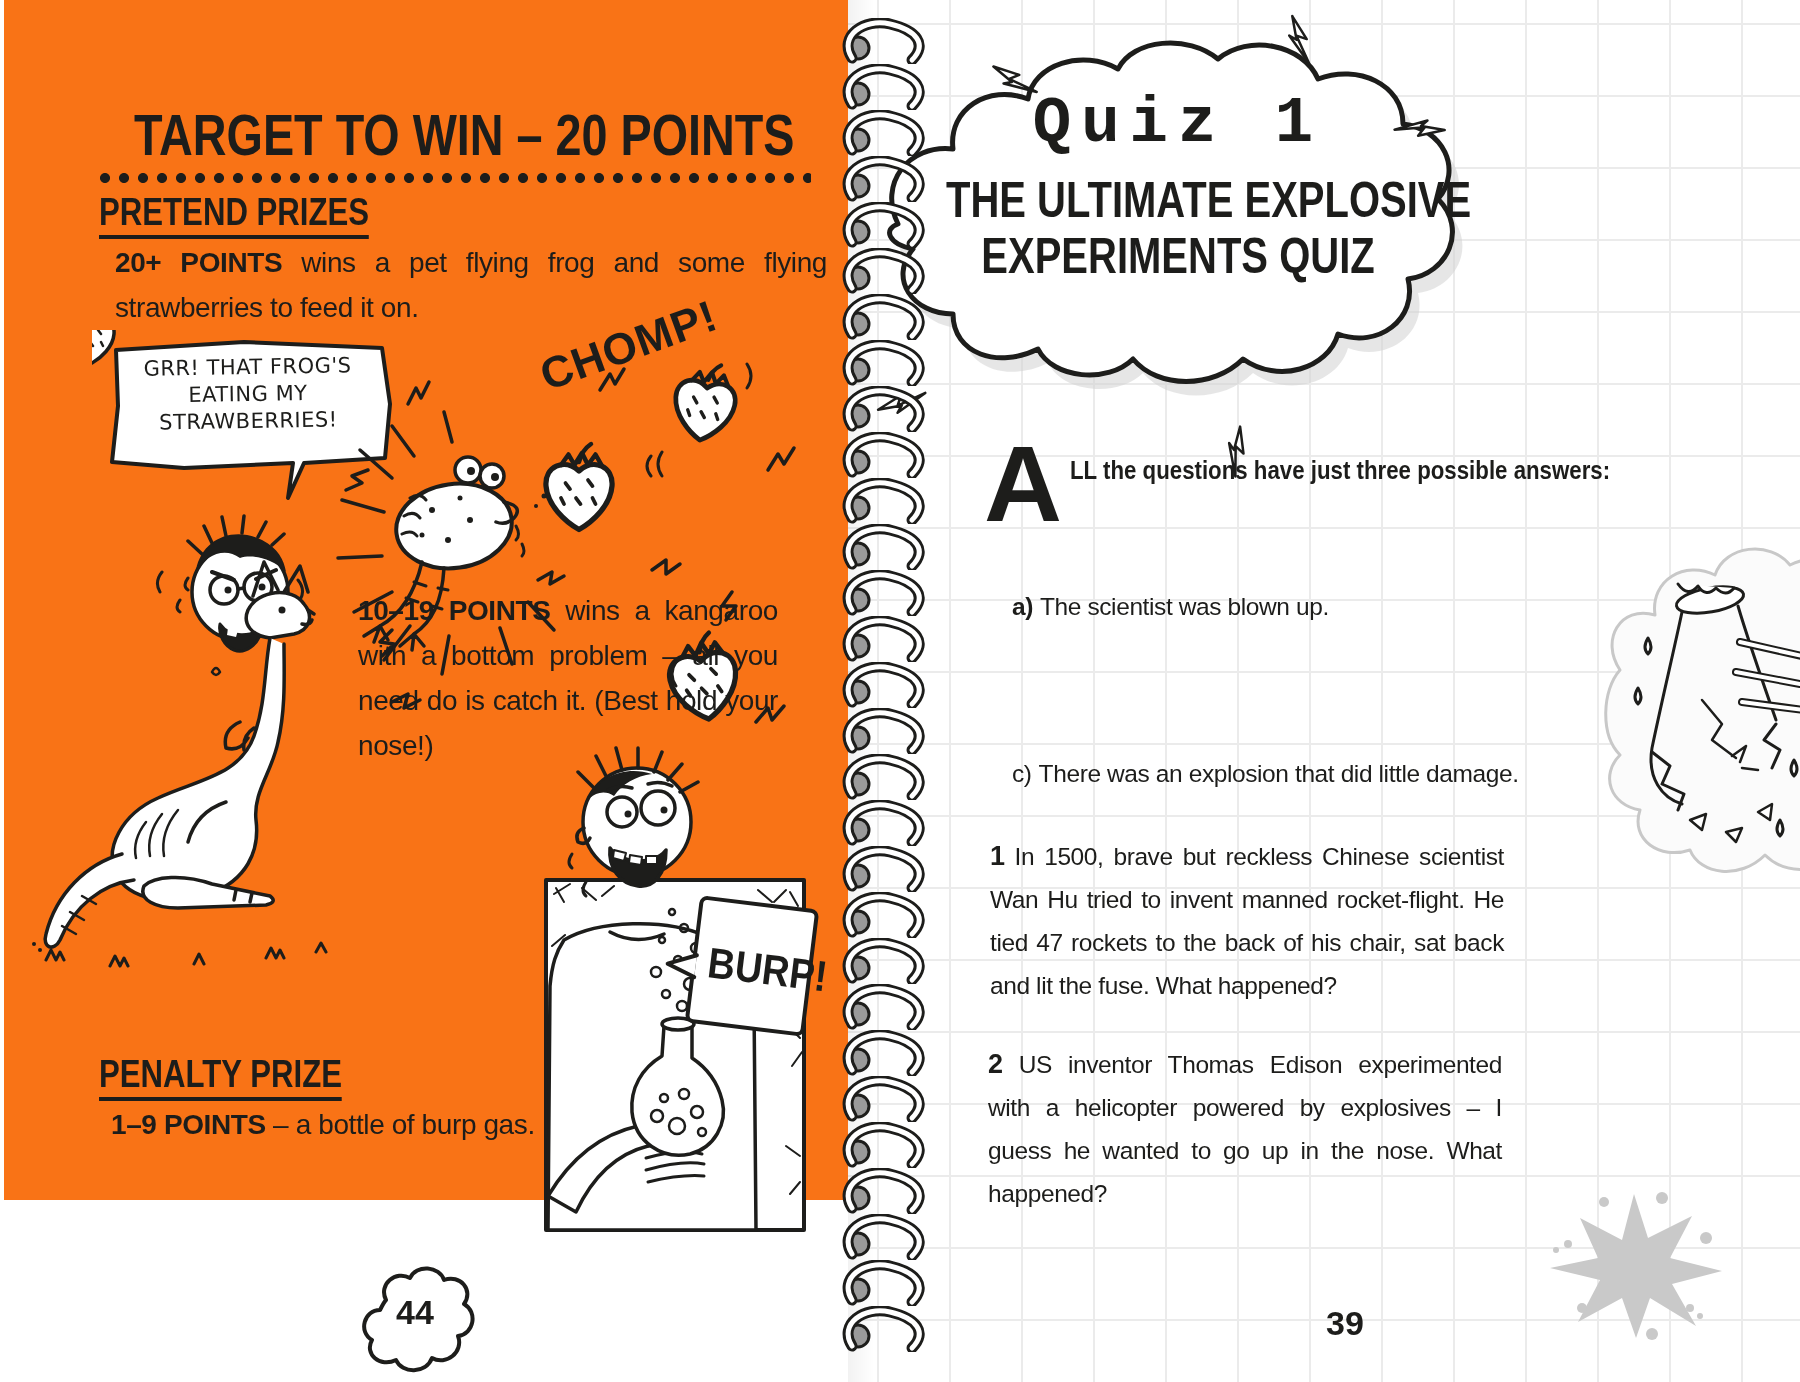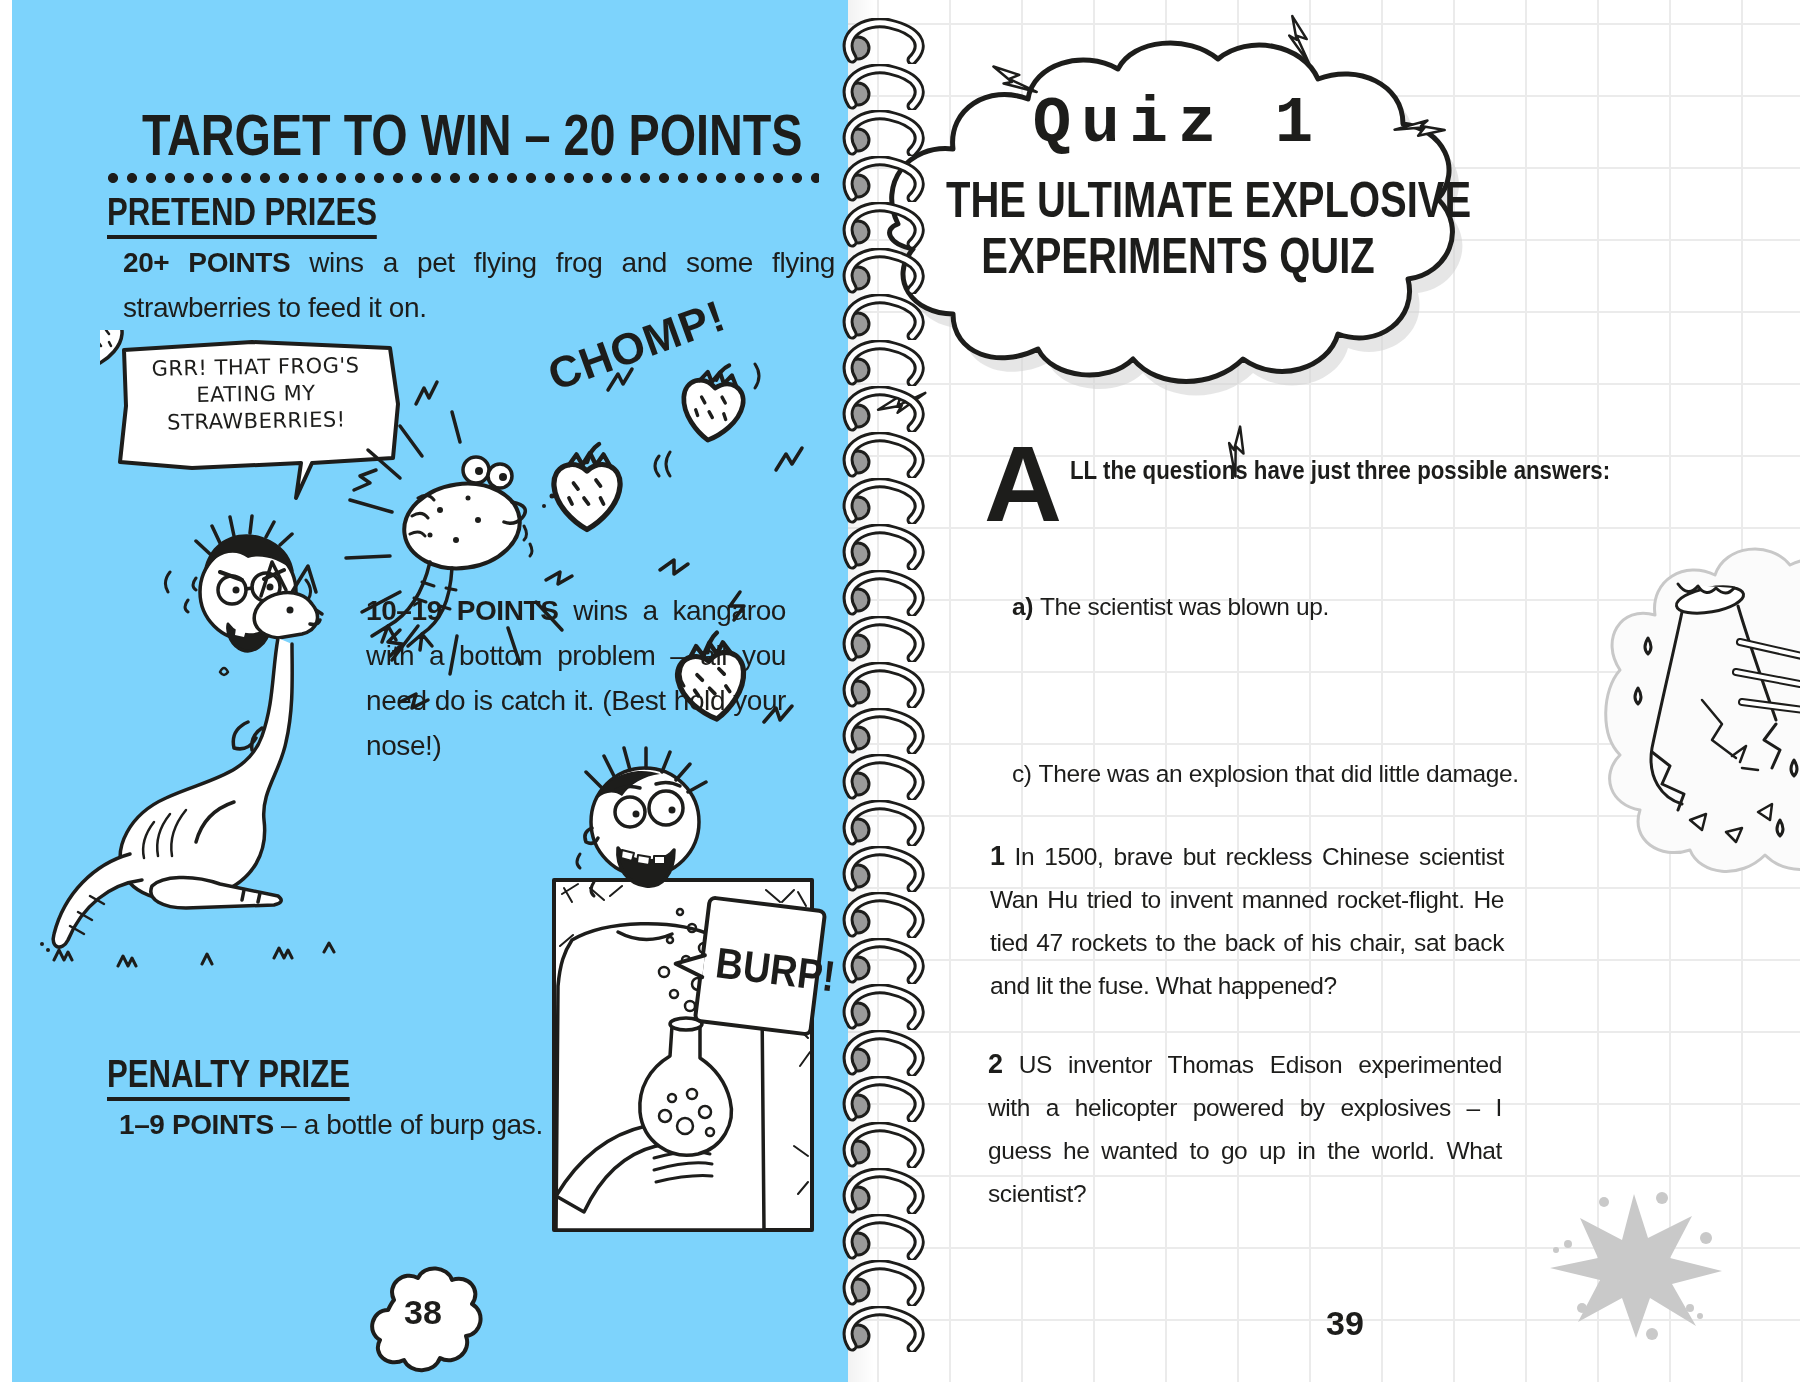--- a/index.html
+++ b/index.html
@@ -3,21 +3,21 @@
 <meta charset="utf-8">
 <style>
   html,body{margin:0;padding:0;}
   body{
     width:1800px;height:1382px;position:relative;overflow:hidden;
     background:#ffffff;color:#1d1d1b;
     font-family:"Liberation Sans",sans-serif;
   }
   .abs{position:absolute;}
   
-  .page-left{position:absolute;left:12px;top:0;width:848px;height:1382px;background:#7dd3fc;}
+  .page-left{position:absolute;left:4px;top:0;width:848px;height:1200px;background:#f97316;}
   .big-title{
     position:absolute;left:130px;top:102px;
     font-size:57px;font-weight:bold;letter-spacing:0px;
     transform:scaleX(.82);transform-origin:left center;white-space:nowrap;
   }
   .dotted{
     position:absolute;left:95px;top:172px;width:712px;height:13px;
     background-image:radial-gradient(circle 5px at 6px 6px,#1d1d1b 4.6px,rgba(0,0,0,0) 5.4px);
     background-size:19px 13px;background-repeat:repeat-x;
   }
@@ -252,21 +252,21 @@
       </g>
     </svg>
     <div class="burp-text">BURP!</div>
 
     <h2 class="sub-head" style="left:95px;top:1054px;margin:0;">PENALTY PRIZE</h2>
     <p class="body-l" style="left:95px;top:1090px;width:640px;margin:12px;"><b>1–9 POINTS</b><span> – a bottle of burp gas.</span></p>
 
     <svg class="abs" style="left:348px;top:1262px;" width="128" height="120" viewBox="0 0 128 120">
       <path fill="#fff" stroke="#1d1d1b" stroke-width="4" stroke-linejoin="round" d="M34 38 C26 22 44 8 58 16 C64 2 88 4 92 18 C108 12 122 28 112 42 C126 50 122 72 106 74 C112 90 94 104 80 96 C74 112 50 112 44 98 C28 106 12 92 20 78 C6 70 12 48 28 48 C30 44 32 40 34 38 Z"></path>
     </svg>
-    <div class="pnum p38">38</div>
+    <div class="pnum p38">44</div>
   </section>
 
   <section class="page-right">
 
     <svg class="abs" style="left:10px;top:24px;" width="630" height="376" viewBox="0 0 630 376">
       <g stroke-linejoin="round" stroke-linecap="round">
         <path fill="#d2d2d2" opacity=".55" transform="translate(10 14)" d="M40 200 C20 160 50 120 95 125 C90 85 130 60 170 75 C175 40 225 25 260 45 C275 15 330 10 360 35 C390 10 445 20 460 55 C500 40 545 60 545 100 C585 105 605 145 580 175 C610 205 590 250 550 255 C560 295 520 325 480 310 C470 345 420 360 385 335 C355 365 300 365 275 335 C250 360 195 355 180 325 C140 345 95 330 95 290 C55 290 30 255 55 225 C30 220 25 205 40 200 Z"></path>
         <path fill="#ffffff" stroke="#1d1d1b" stroke-width="5" d="M40 200 C20 160 50 120 95 125 C90 85 130 60 170 75 C175 40 225 25 260 45 C275 15 330 10 360 35 C390 10 445 20 460 55 C500 40 545 60 545 100 C585 105 605 145 580 175 C610 205 590 250 550 255 C560 295 520 325 480 310 C470 345 420 360 385 335 C355 365 300 365 275 335 C250 360 195 355 180 325 C140 345 95 330 95 290 C55 290 30 255 55 225 C30 220 25 205 40 200 Z"></path>
       </g>
     </svg>
@@ -319,21 +319,21 @@
           <g stroke-width="4" stroke="#fff">
               <path d="M150 122 L212 136"></path>
               <path d="M146 152 L210 164"></path>
               <path d="M152 182 L214 190"></path>
             </g>
         </g>
       </g>
     </svg>
 
     <p class="question just" style="top:833px;margin:2px;"><b class="qnum">1</b> <span>In 1500, brave but reckless Chinese scientist Wan Hu tried to invent manned rocket-flight. He tied 47 rockets to the back of his chair, sat back and lit the fuse. What happened?</span></p>
-    <p class="question just" style="top:1043px;margin:0;"><b class="qnum">2</b> <span>US inventor Thomas Edison experimented with a helicopter powered by explosives – I guess he wanted to go up in the world. What scientist?</span></p>
+    <p class="question just" style="top:1043px;margin:0;"><b class="qnum">2</b> <span>US inventor Thomas Edison experimented with a helicopter powered by explosives – I guess he wanted to go up in the nose. What happened?</span></p>
 
     <svg class="abs" style="left:686px;top:1186px;" width="200" height="155" viewBox="0 0 200 155">
       <g fill="#c9c9c9">
         <path d="M100 8 L114 52 L158 30 L136 72 L188 85 L138 98 L162 140 L116 112 L102 152 L88 112 L44 136 L66 94 L16 82 L64 72 L46 32 L88 54 Z"></path>
         <circle cx="70" cy="16" r="5"></circle>
           <circle cx="128" cy="12" r="6"></circle>
           <circle cx="172" cy="52" r="6"></circle>
         <circle cx="34" cy="58" r="4"></circle>
           <circle cx="22" cy="64" r="3"></circle>
           <circle cx="48" cy="122" r="5"></circle>

